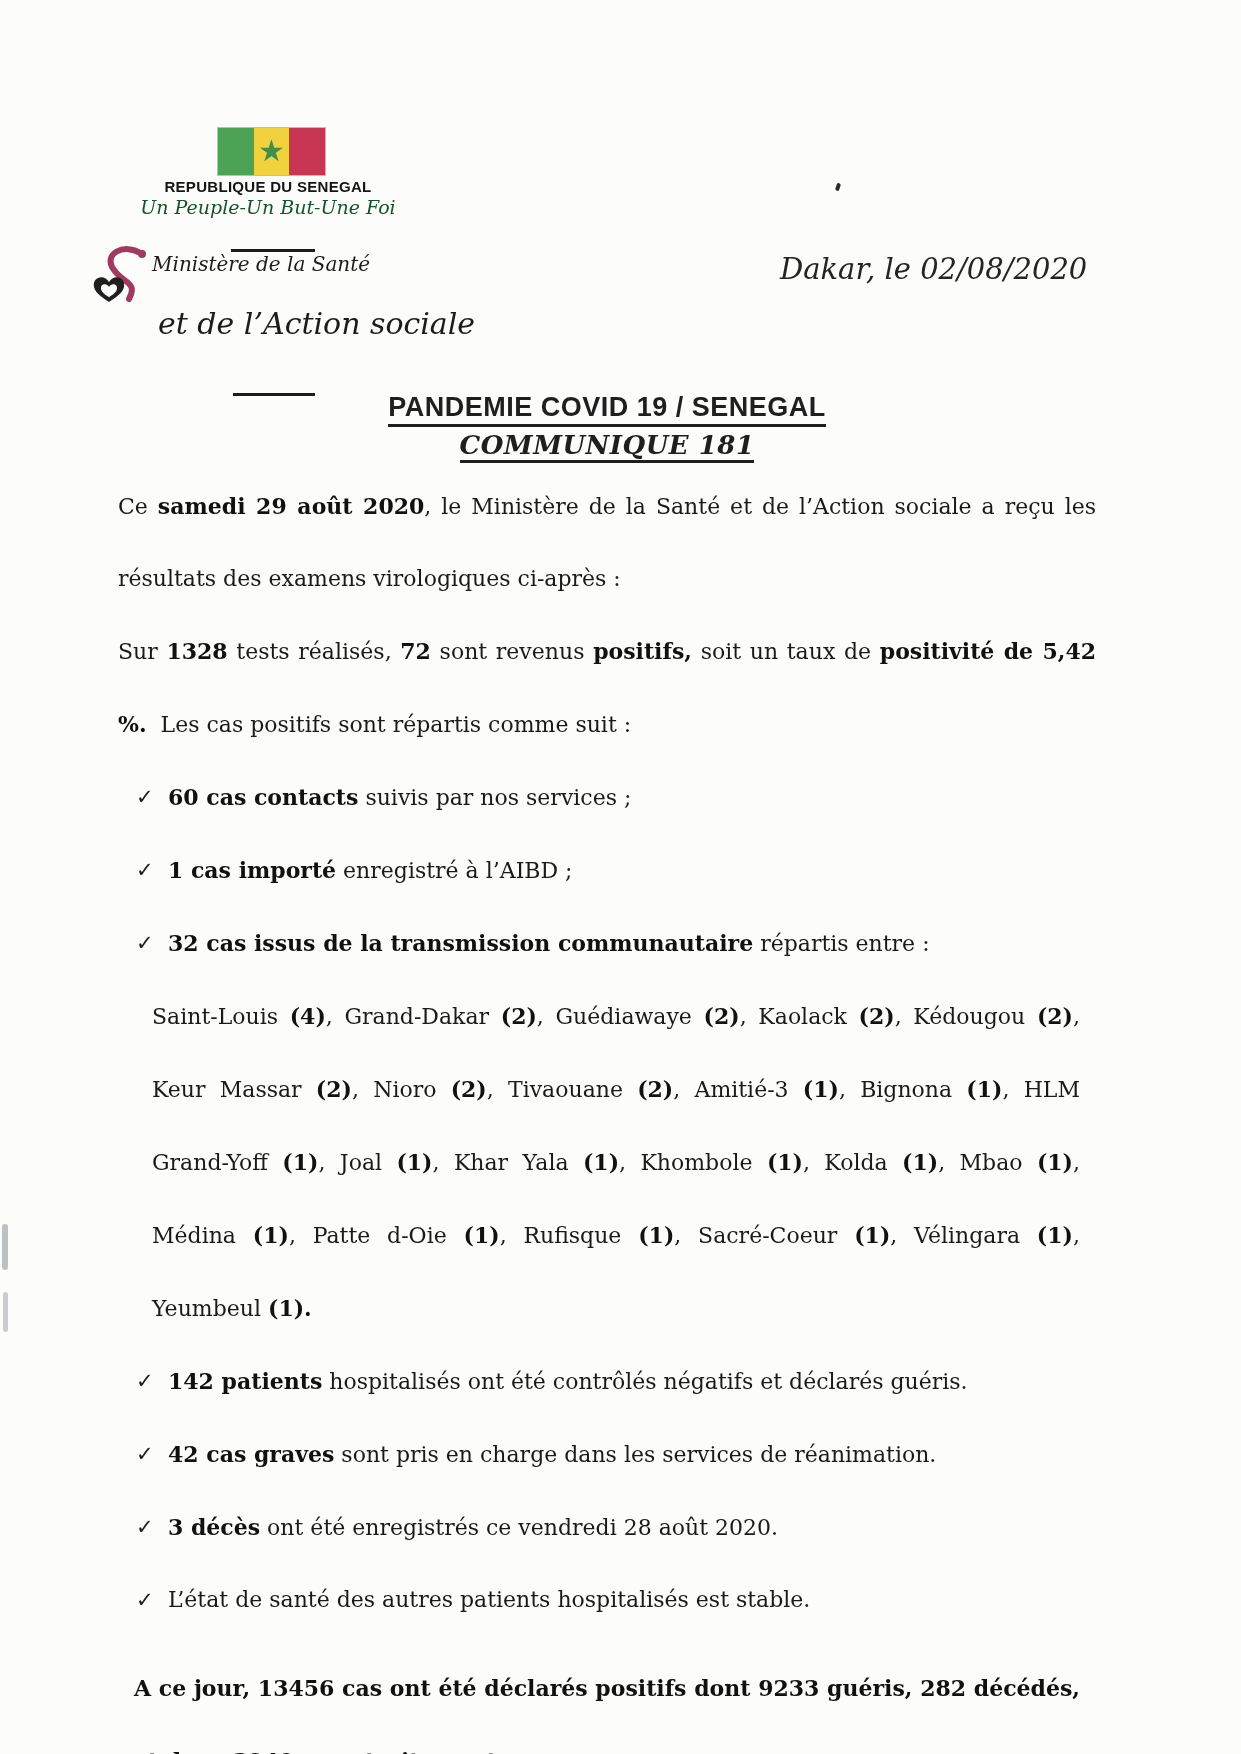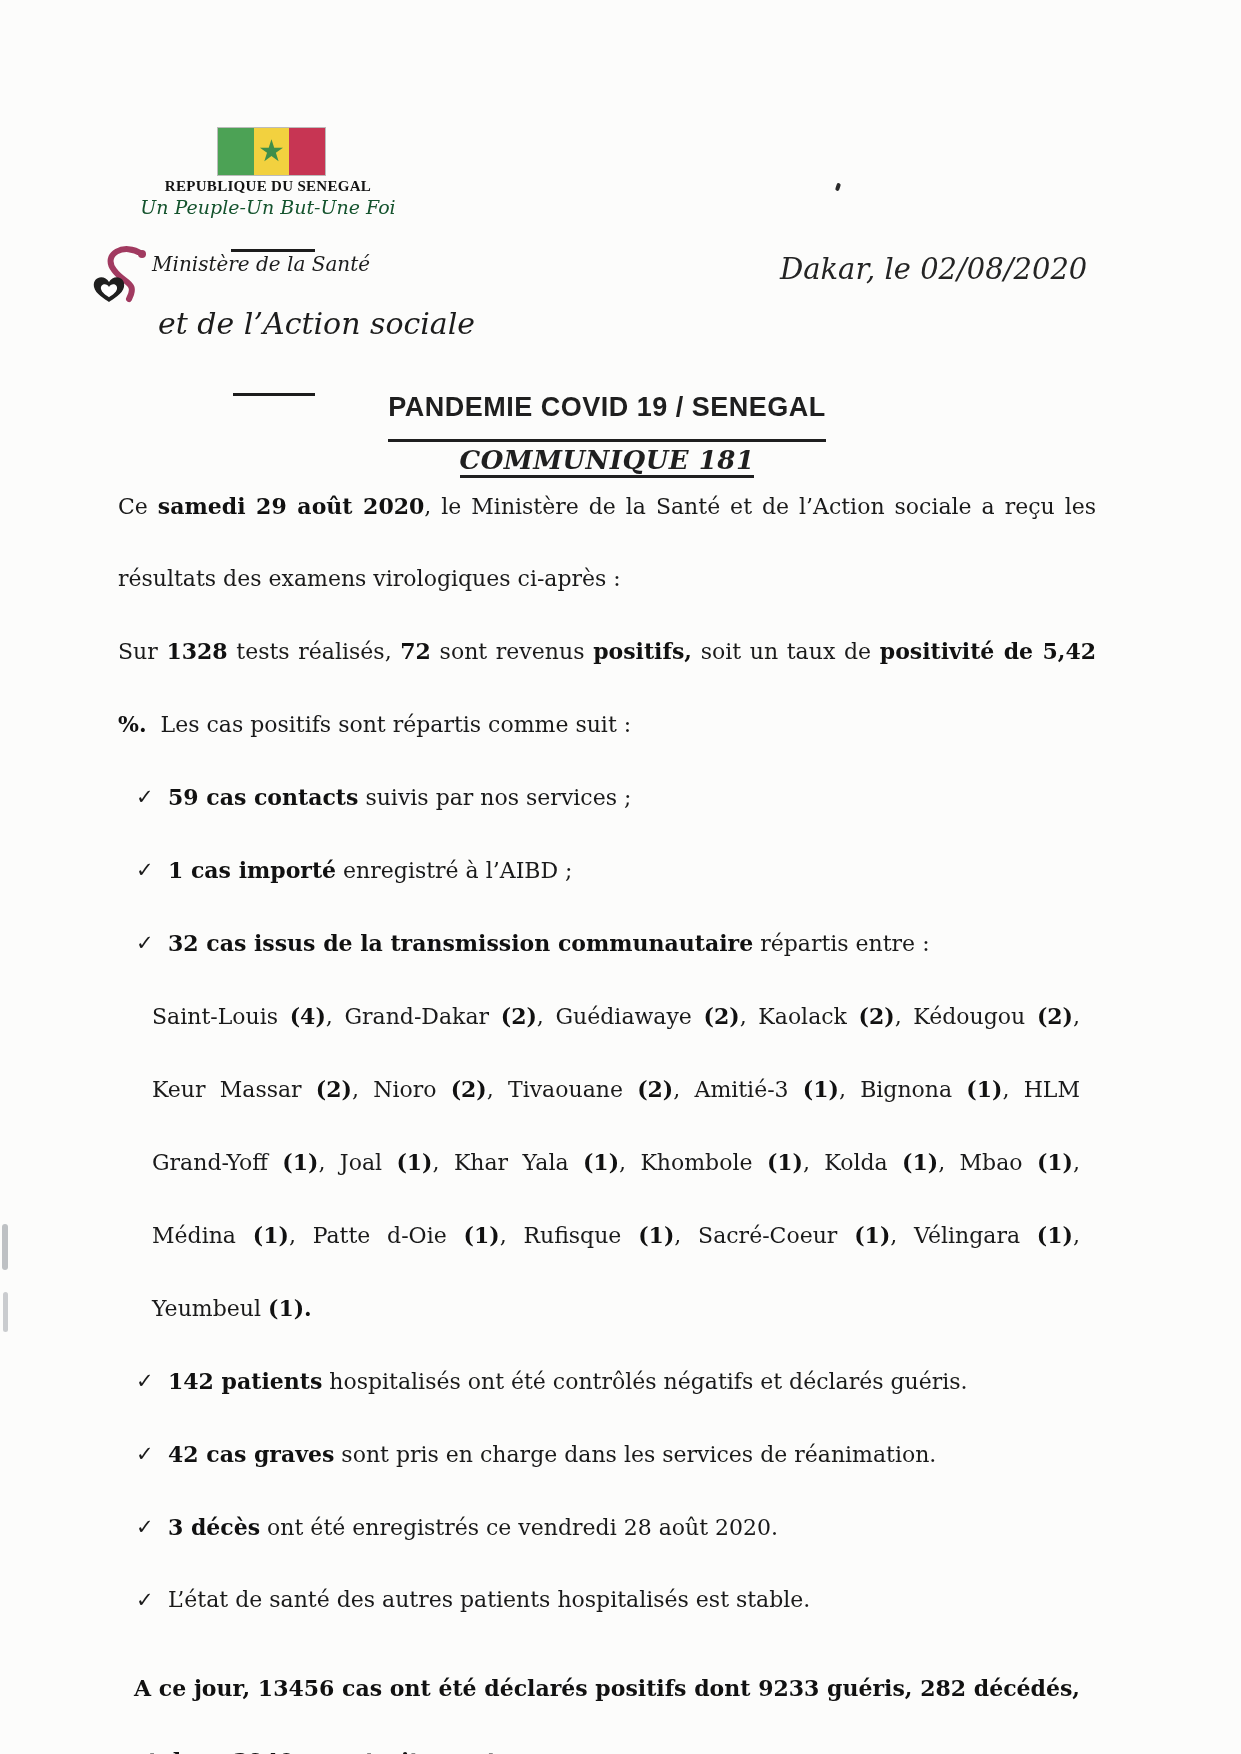--- a/index.html
+++ b/index.html
@@ -8,39 +8,39 @@
     background:#fcfcfb; overflow:hidden;
     font-family:"DejaVu Serif", serif; color:#1b1b1b;
   }
 
   
   .flag { position:absolute; left:218px; top:128px; width:107px; height:47px; display:flex; box-shadow:0 0 0 1px rgba(70,70,70,.35); }
   .flag .stripe { flex:1; position:relative; }
   .flag .star { position:absolute; left:50%; top:50%; transform:translate(-50%,-54%); font-size:30px; line-height:1; font-family:"DejaVu Sans",sans-serif; }
 
   .republic { position:absolute; left:118px; top:178px; width:300px; text-align:center;
-    font-family:Liberation Serif, serif; font-weight:bold; font-size:15px; letter-spacing:.3px; color:#141414; }
+    font-family:Liberation Sans, sans-serif; font-weight:bold; font-size:15px; letter-spacing:.3px; color:#141414; }
   .motto { position:absolute; left:118px; top:196px; width:300px; text-align:center;
     font-style:italic; font-size:19px; color:#14532d; }
 
   .sep { position:absolute; height:3px; background:#1c1c1c; }
   .sep1 { left:231px; top:249px; width:84px; }
   .sep2 { left:233px; top:393px; width:82px; }
 
   .logo { position:absolute; left:84px; top:244px; }
 
   .ministry-l1 { position:absolute; left:152px; top:252px; font-size:20px; font-style:italic; color:#1c1c1c; }
   .ministry-l2 { position:absolute; left:158px; top:306px; font-size:30px; font-style:italic; color:#1c1c1c; }
 
   .dateline { position:absolute; left:780px; top:252px; font-size:29px; font-style:italic; color:#242424; }
 
   
   .title-wrap { position:absolute; left:118px; top:392px; width:978px; text-align:center; }
   .title1 { display:inline-block; font-family:"Liberation Sans",sans-serif; font-weight:bold; font-size:27px;
-    letter-spacing:.5px; color:#1f1f1f; border-bottom:3px solid #1f1f1f; padding-bottom:16px; }
+    letter-spacing:.5px; color:#1f1f1f; border-bottom:3px solid #1f1f1f; padding-bottom:1px; }
   .title2 { display:inline-block; margin-top:3px; font-weight:bold; font-style:italic; font-size:26px;
     letter-spacing:.5px; color:#1f1f1f; border-bottom:3px solid #1f1f1f; }
 
   
   .body-block { position:absolute; left:118px; top:470px; width:978px; font-size:22px; line-height:72px; color:#1a1a1a; }
   .para { margin:0; text-align:justify; }
   .bullet { position:relative; padding-left:50px; }
   .check { position:absolute; left:18px; top:0; font-size:21px; font-family:"DejaVu Sans",sans-serif; }
   .locations { margin:0 16px 0 34px; text-align:justify; }
   .closing { margin:16px; text-align:justify; }
@@ -89,21 +89,21 @@
   </div>
 
   <div class="body-block">
 
     <p class="para"><span>Ce </span><b>samedi 29 août 2020</b><span>, le Ministère de la Santé et de l’Action sociale a reçu les résultats des examens virologiques ci-après :</span></p>
 
     <p class="para"><span>Sur </span><b>1328</b><span> tests réalisés, </span><b>72</b><span> sont revenus </span><b>positifs,</b><span> soit un taux de </span><b>positivité de 5,42 %.</b><span>&nbsp; Les cas positifs sont répartis comme suit :</span></p>
 
     <div class="bullet">
       <span class="check">✓</span>
-      <span><b>59 cas contacts</b><span> suivis par nos services ;</span></span>
+      <span><b>60 cas contacts</b><span> suivis par nos services ;</span></span>
     </div>
 
     <div class="bullet">
       <span class="check">✓</span>
       <span><b>1 cas importé</b><span> enregistré à l’AIBD ;</span></span>
     </div>
 
     <div class="bullet">
       <span class="check">✓</span>
       <span><b>32 cas issus de la transmission communautaire</b><span> répartis entre :</span></span>

